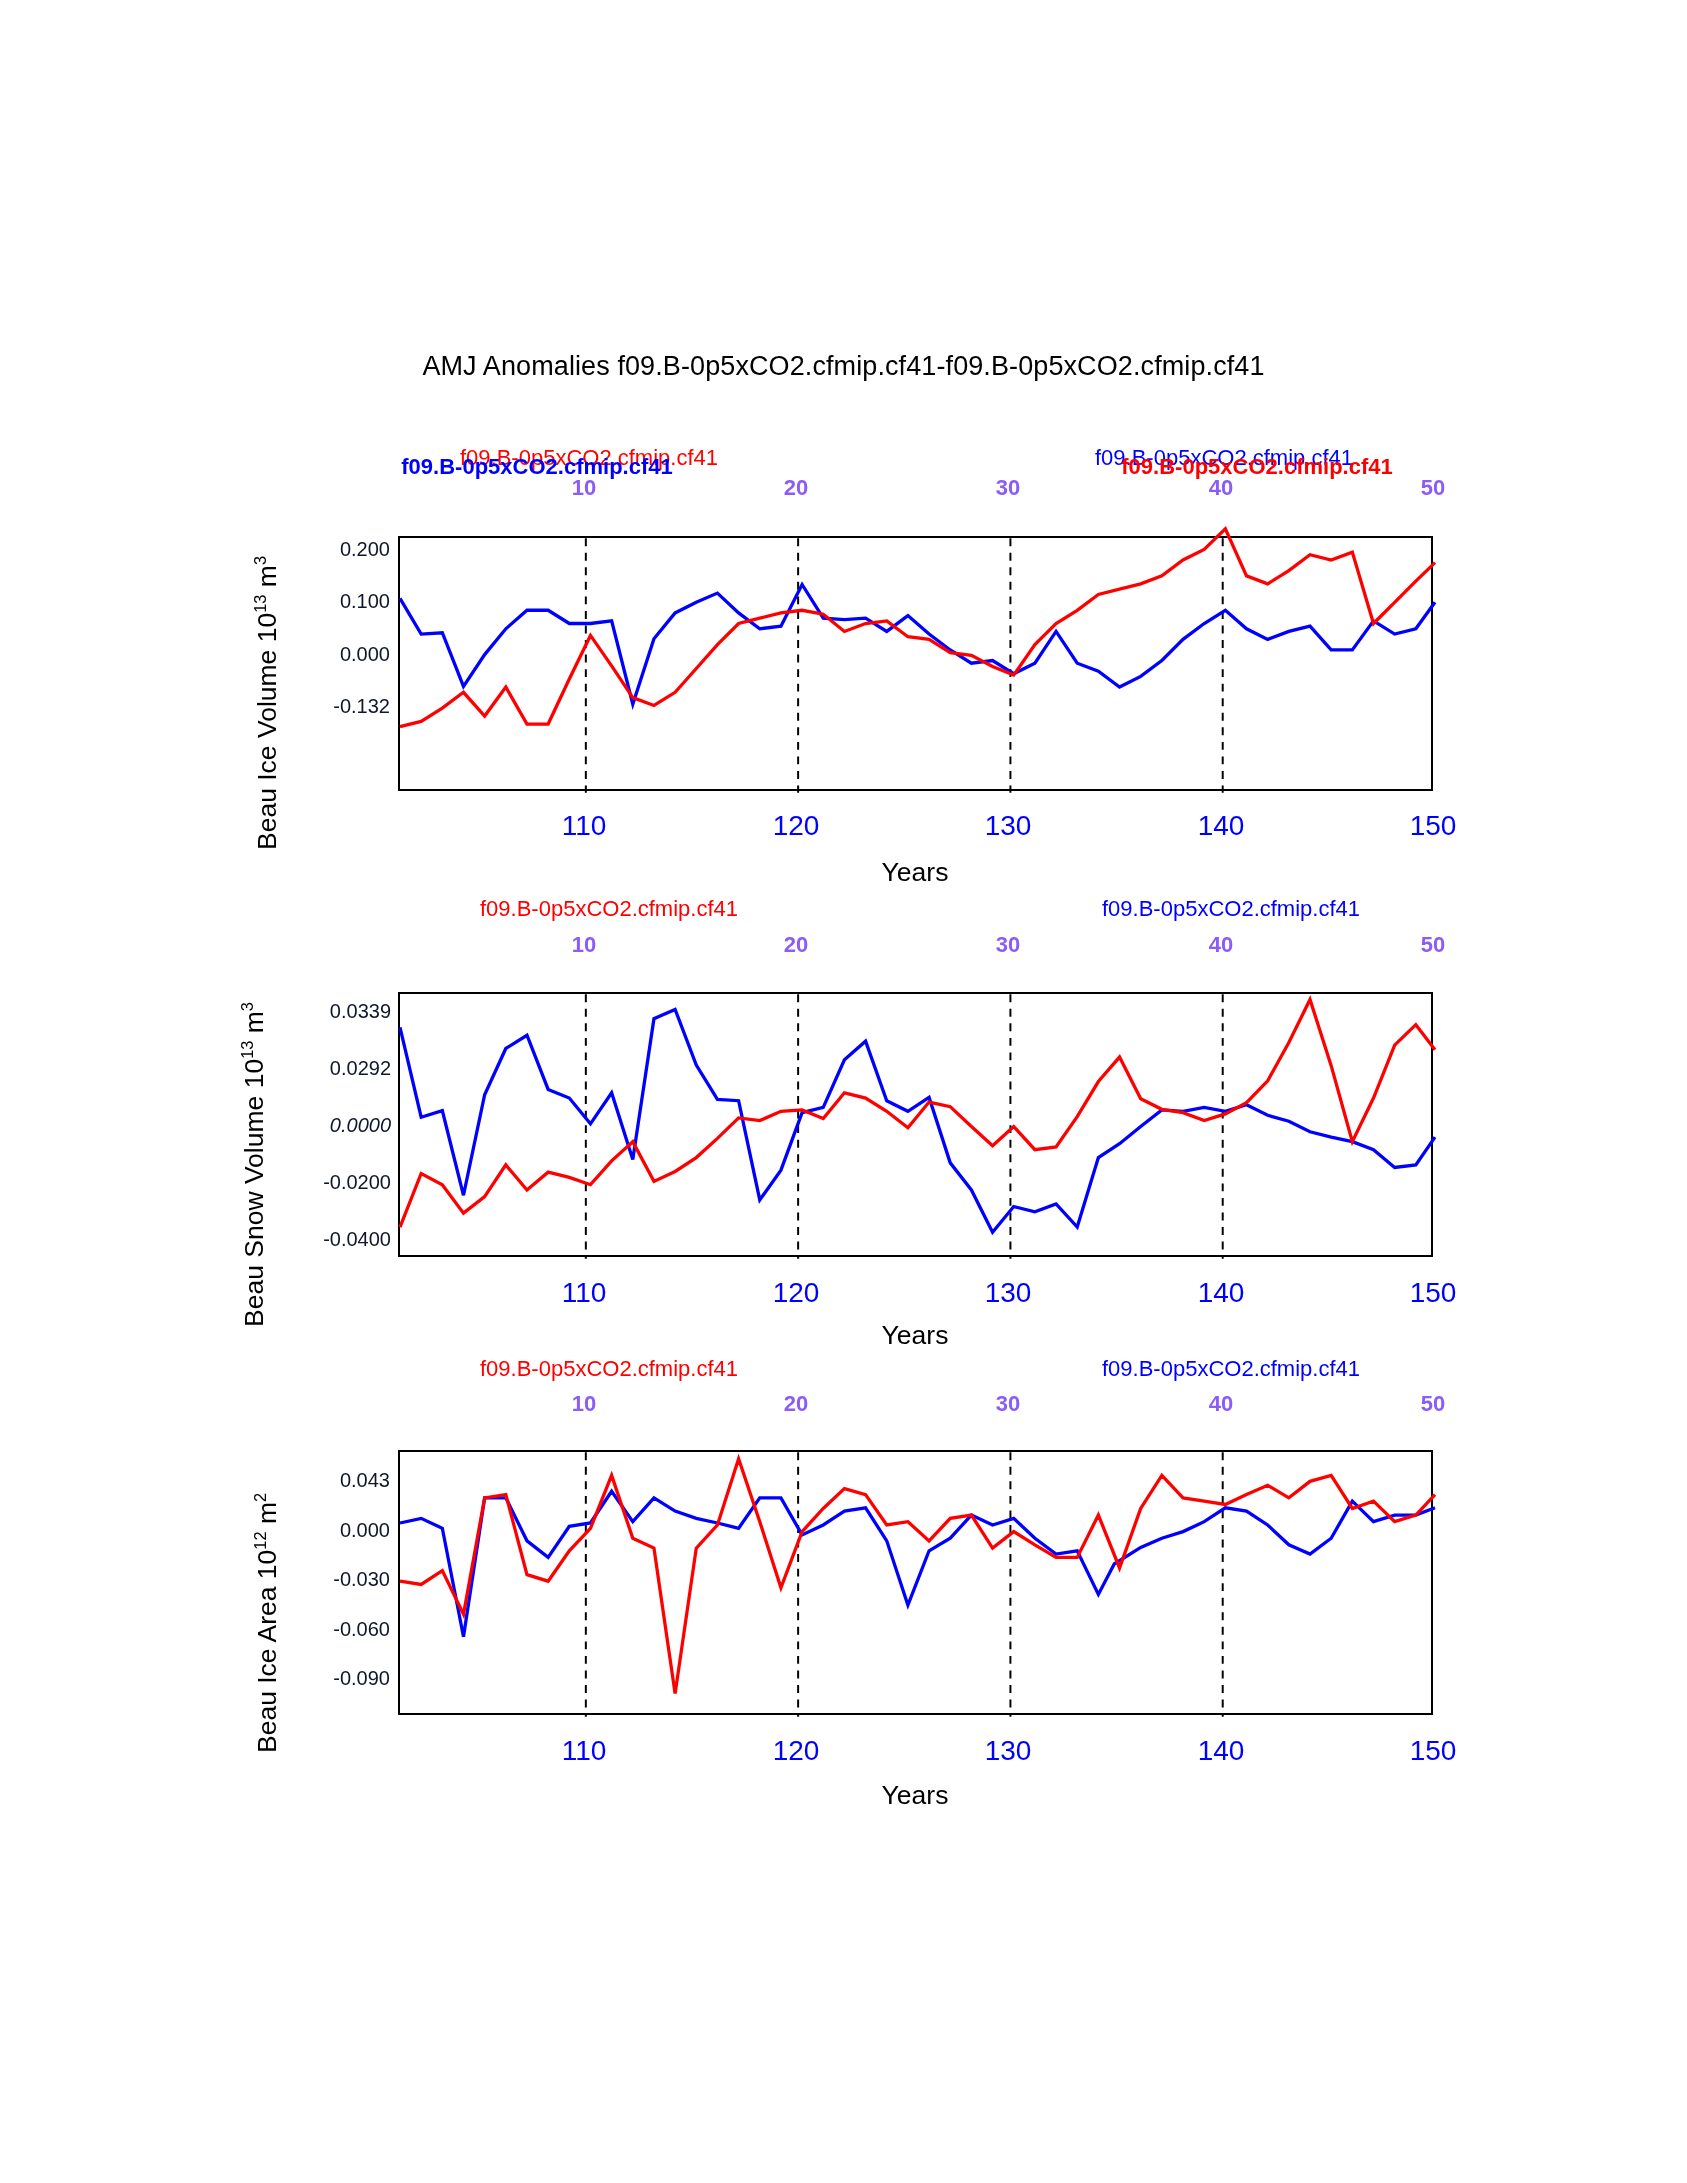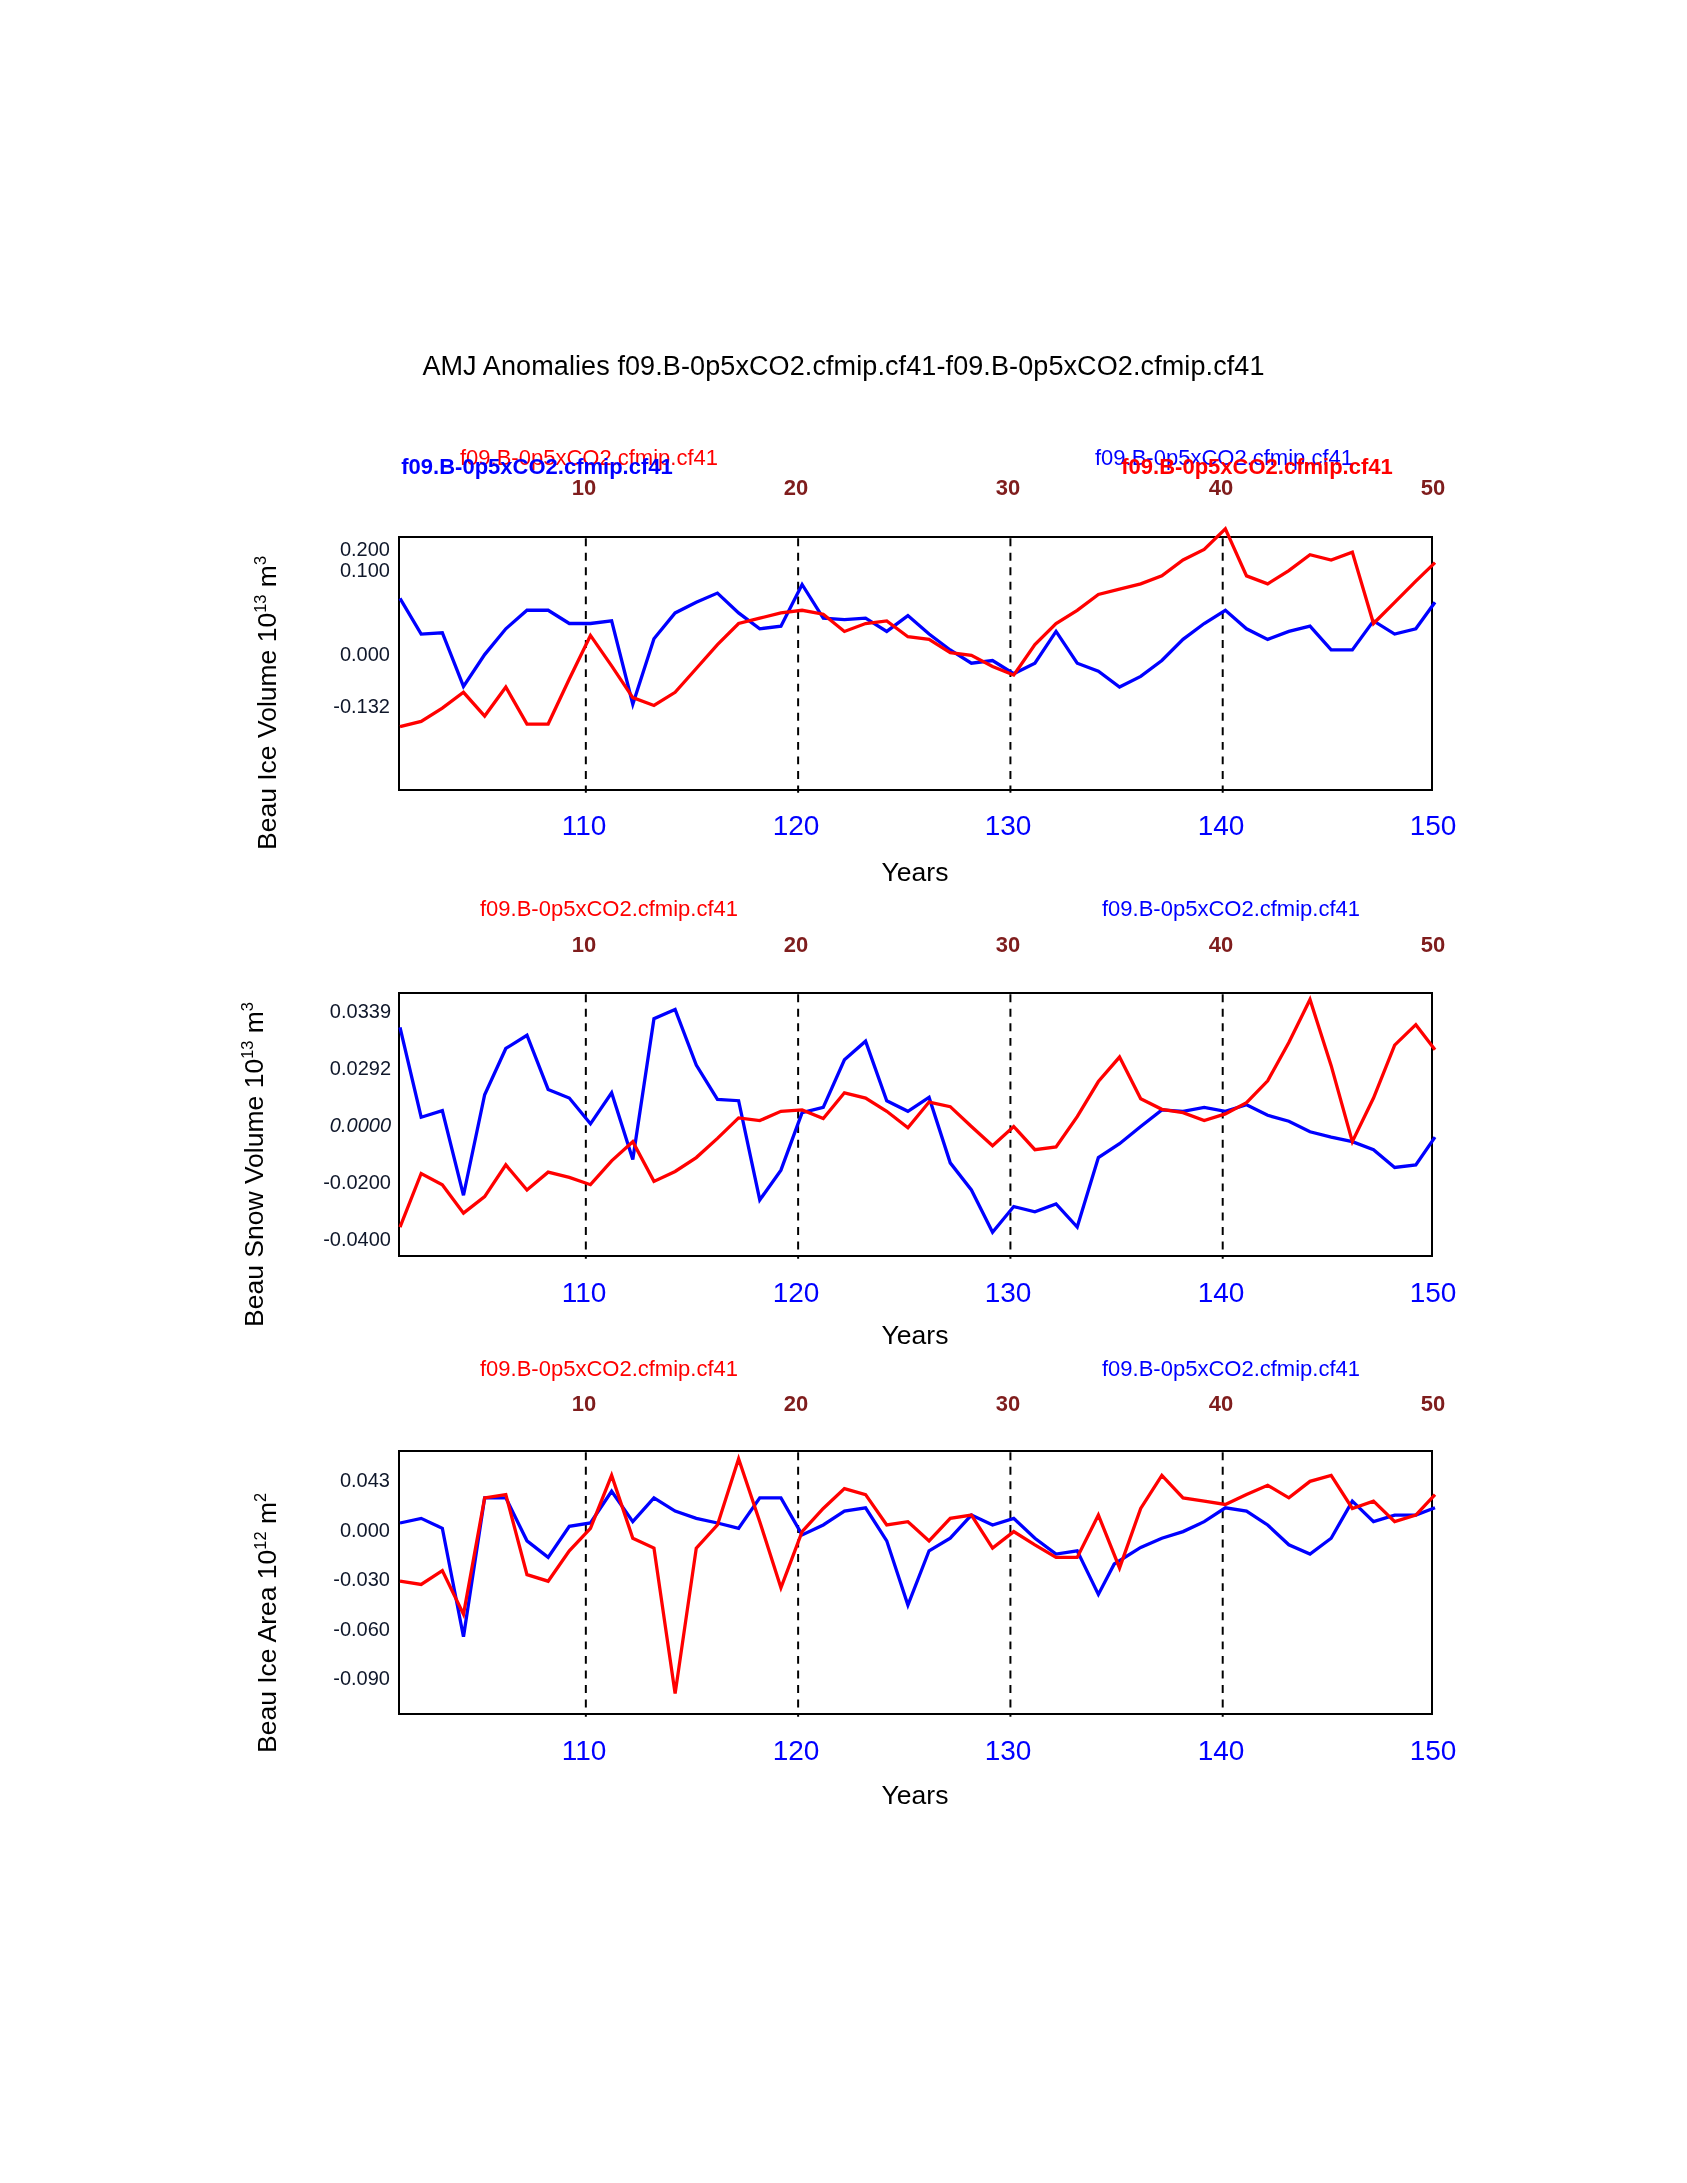--- a/index.html
+++ b/index.html
@@ -50,21 +50,21 @@
     position: absolute;
     font-size: 28px;
     color: #0000ff;
     text-align: center;
     transform: translateX(-50%);
   }
   .tick-label-red {
     position: absolute;
     font-size: 22px;
     font-weight: bold;
-    color: #7f1d1d;
+    color: #8b5cf6;
     text-align: center;
     transform: translateX(-50%);
   }
   .ytick {
     position: absolute;
     font-size: 20px;
     color: #0f172a;
     text-align: right;
     transform: translateY(-50%);
   }
@@ -132,21 +132,21 @@
     <div class="legend-blue" style="left:1224px; top:445px;">f09.B-0p5xCO2.cfmip.cf41</div>
     <div class="legend-red-bold" style="left:1257px; top:454px;">f09.B-0p5xCO2.cfmip.cf41</div>
 
     <div class="tick-label-red" style="left:584px;  top:475px;">10</div>
     <div class="tick-label-red" style="left:796px; top:475px;">20</div>
     <div class="tick-label-red" style="left:1008px; top:475px;">30</div>
     <div class="tick-label-red" style="left:1221px; top:475px;">40</div>
     <div class="tick-label-red" style="left:1433px; top:475px;">50</div>
 
     <div class="ytick" style="left:278px; top:549px; width:112px;">0.200</div>
-    <div class="ytick" style="left:278px; top:570px; width:112px;">0.100</div>
+    <div class="ytick" style="left:278px; top:601px; width:112px;">0.100</div>
     <div class="ytick" style="left:278px; top:654px; width:112px;">0.000</div>
     <div class="ytick" style="left:278px; top:706px; width:112px;">-0.132</div>
 
     <div class="axis-ylabel" style="left:251px; top:850px;">
       <span>Beau Ice Volume 10</span><span class="sup">13</span><span> m</span><span class="sup">3</span>
     </div>
 
     <div class="plotbox" style="left:398px; top:536px; width:1035px; height:255px;">
       <svg class="series" width="1035" height="255" viewBox="0 0 1565 385">
 

